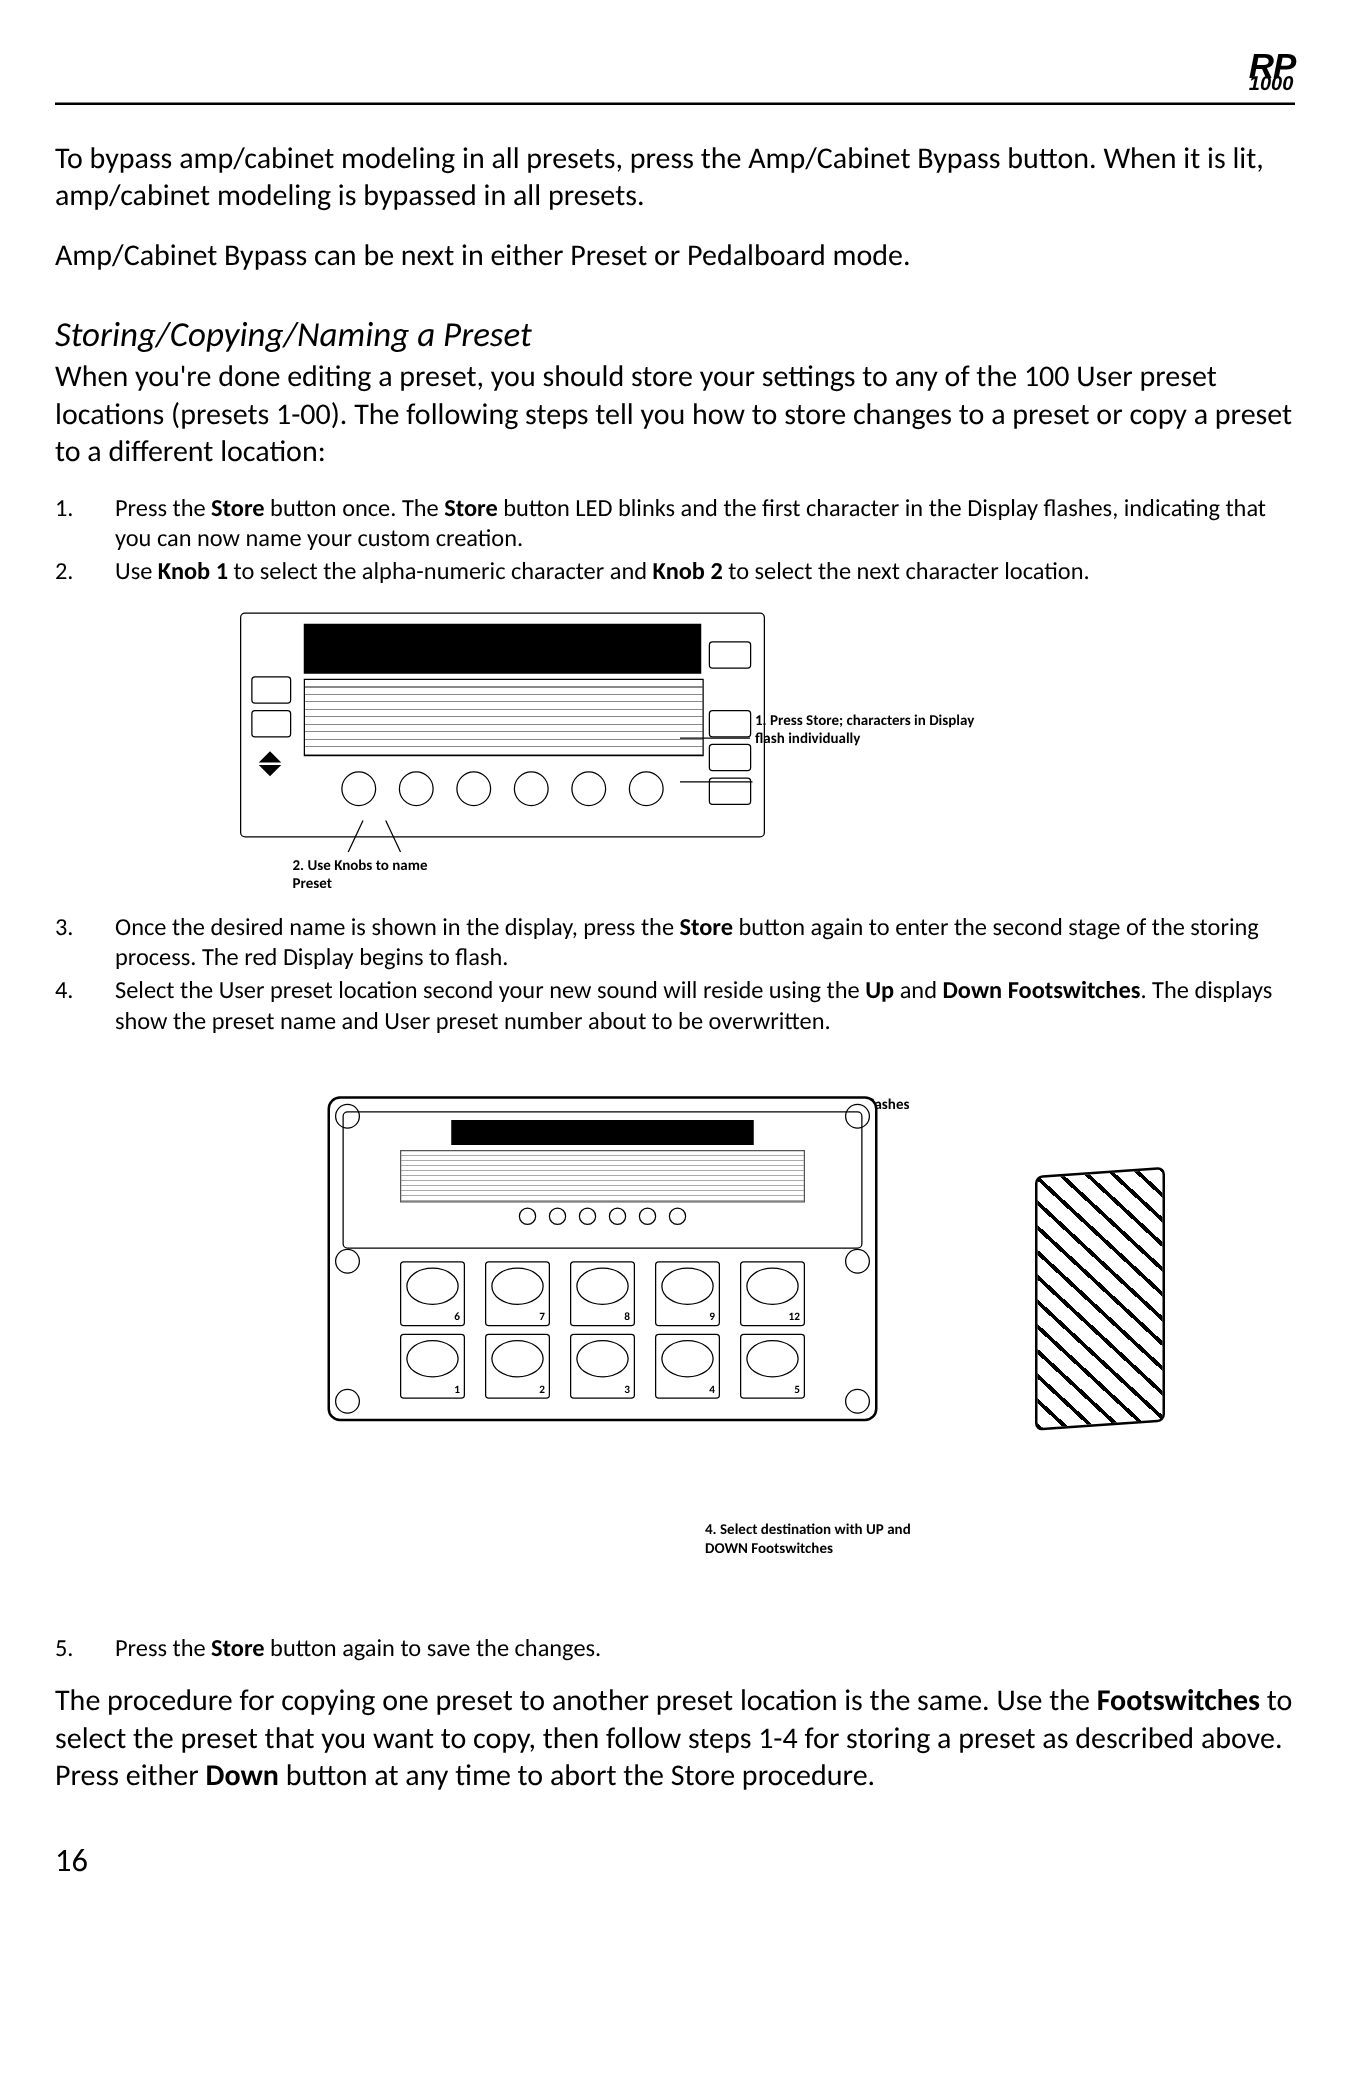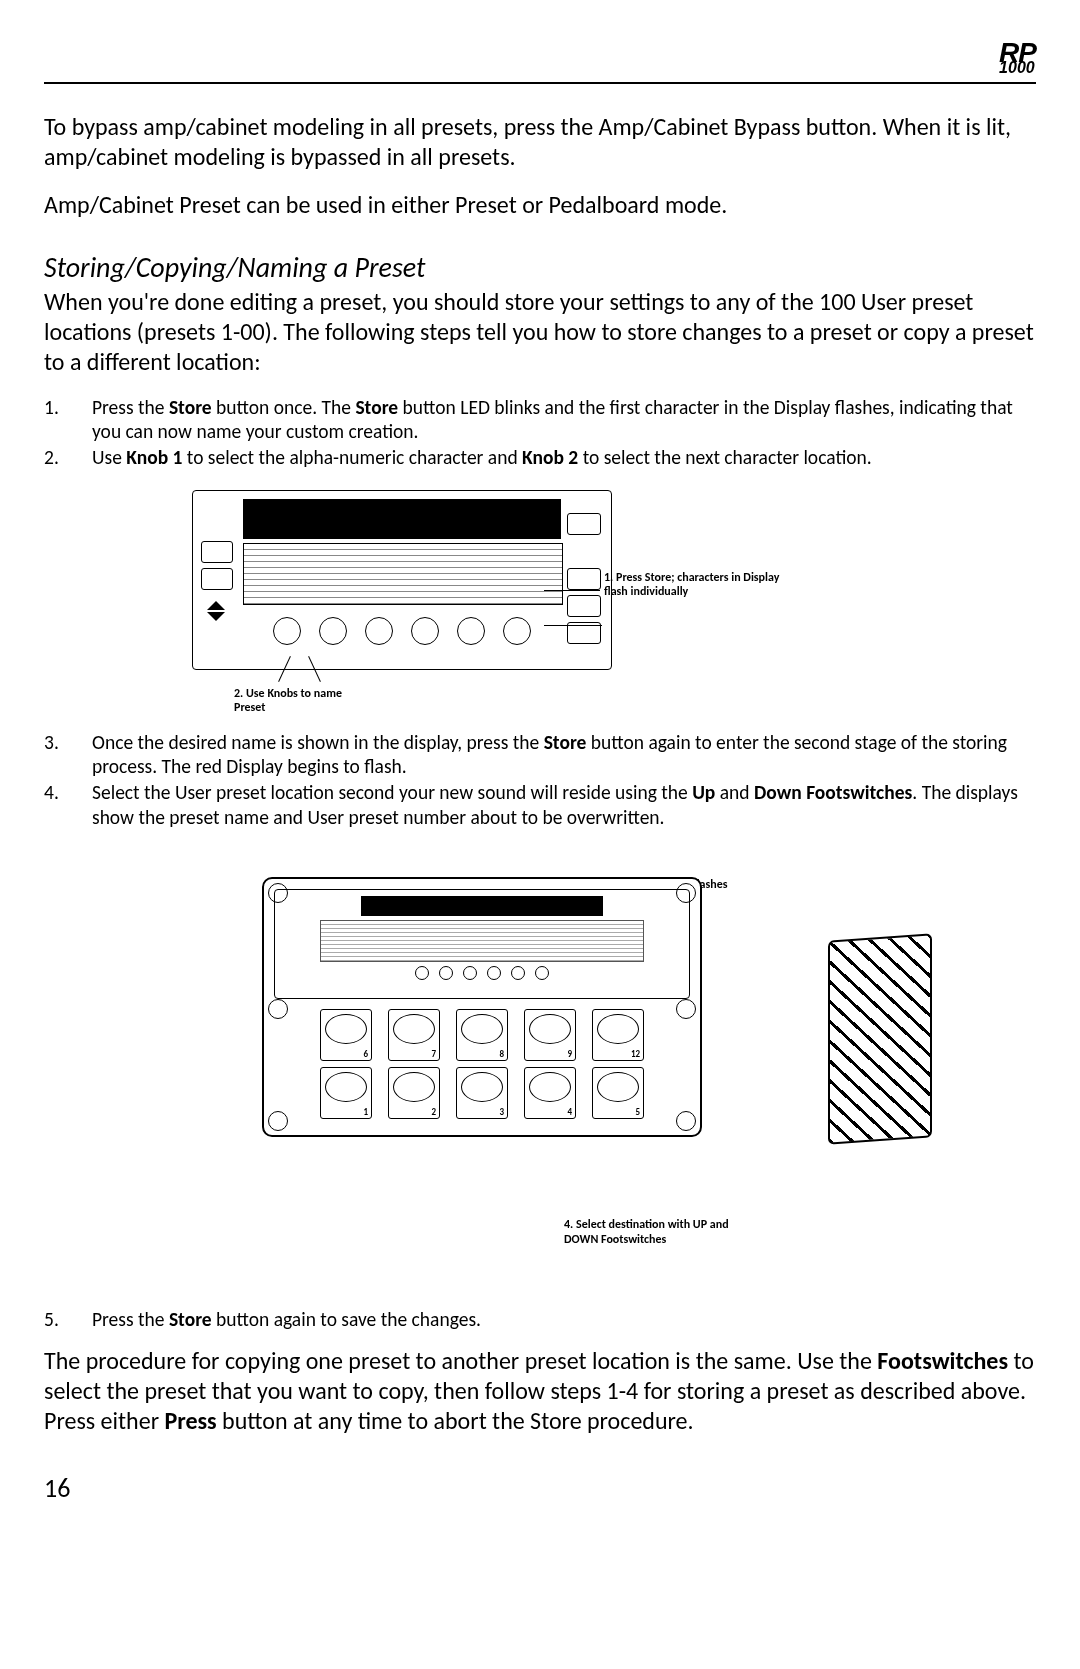--- a/index.html
+++ b/index.html
@@ -234,21 +234,21 @@
 <body>
 
 <div class="header-bar">
   <div class="logo">
     <span>RP</span>
     <span class="logo-sub">1000</span>
   </div>
 </div>
 
 <p class="body-text">To bypass amp/cabinet modeling in all presets, press the Amp/Cabinet Bypass button. When it is lit, amp/cabinet modeling is bypassed in all presets.</p>
-<p class="body-text">Amp/Cabinet Preset can be used in either Preset or Pedalboard mode.</p>
+<p class="body-text">Amp/Cabinet Bypass can be next in either Preset or Pedalboard mode.</p>
 
 <h2 class="section">Storing/Copying/Naming a Preset</h2>
 <p class="body-text" style="margin-top:0">When you're done editing a preset, you should store your settings to any of the 100 User preset locations (presets 1-00). The following steps tell you how to store changes to a preset or copy a preset to a different location:</p>
 
 <ol class="steps">
   <li>
     <span class="num">1.</span>
     <span class="txt">
       <span>Press the </span><b>Store</b><span> button once. The </span><b>Store</b><span> button LED blinks and the first character in the Display flashes, indicating that you can now name your custom creation.</span>
     </span>
@@ -384,16 +384,16 @@
 <ol class="steps">
   <li>
     <span class="num">5.</span>
     <span class="txt">
       <span>Press the </span><b>Store</b><span> button again to save the changes.</span>
     </span>
   </li>
 </ol>
 
 <p class="body-text">
-  <span>The procedure for copying one preset to another preset location is the same. Use the </span><b>Footswitches</b><span> to select the preset that you want to copy, then follow steps 1-4 for storing a preset as described above. Press either </span><b>Press</b><span> button at any time to abort the Store procedure.</span>
+  <span>The procedure for copying one preset to another preset location is the same. Use the </span><b>Footswitches</b><span> to select the preset that you want to copy, then follow steps 1-4 for storing a preset as described above. Press either </span><b>Down</b><span> button at any time to abort the Store procedure.</span>
 </p>
 
 <div class="page-num">16</div>
 
 </body></html>

